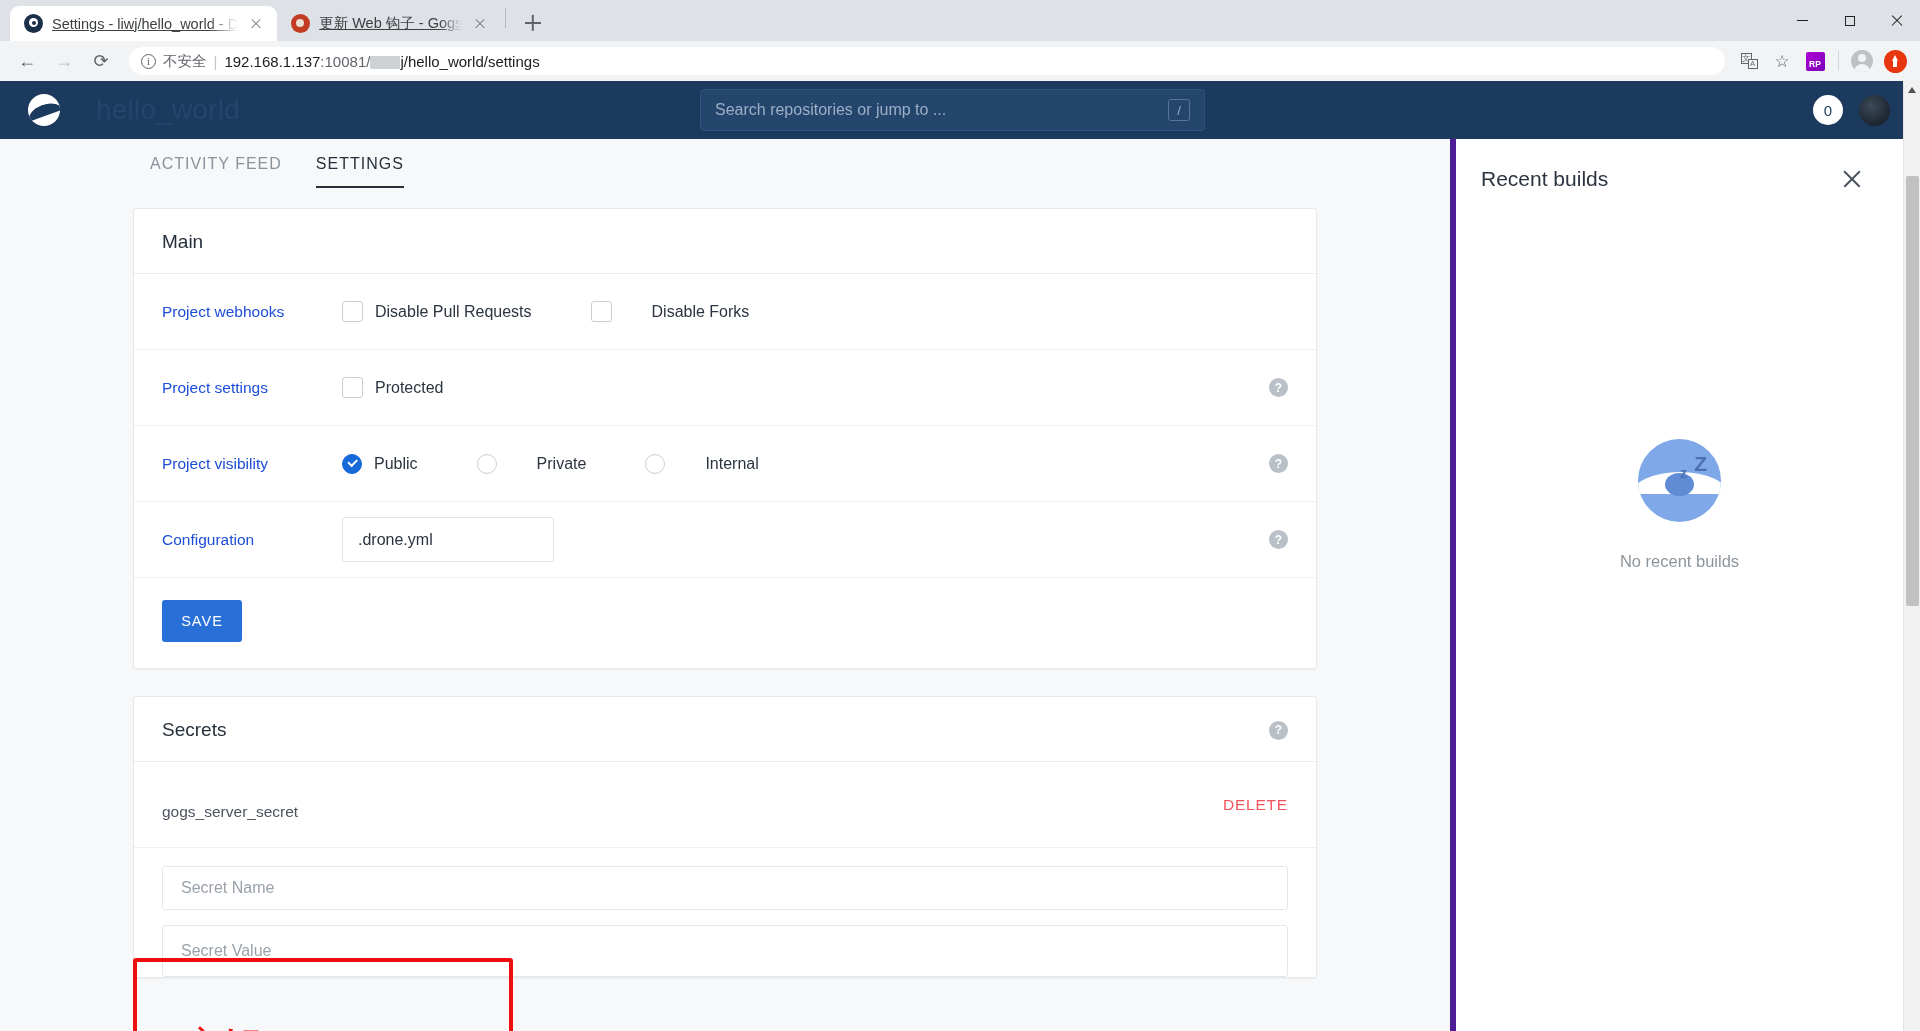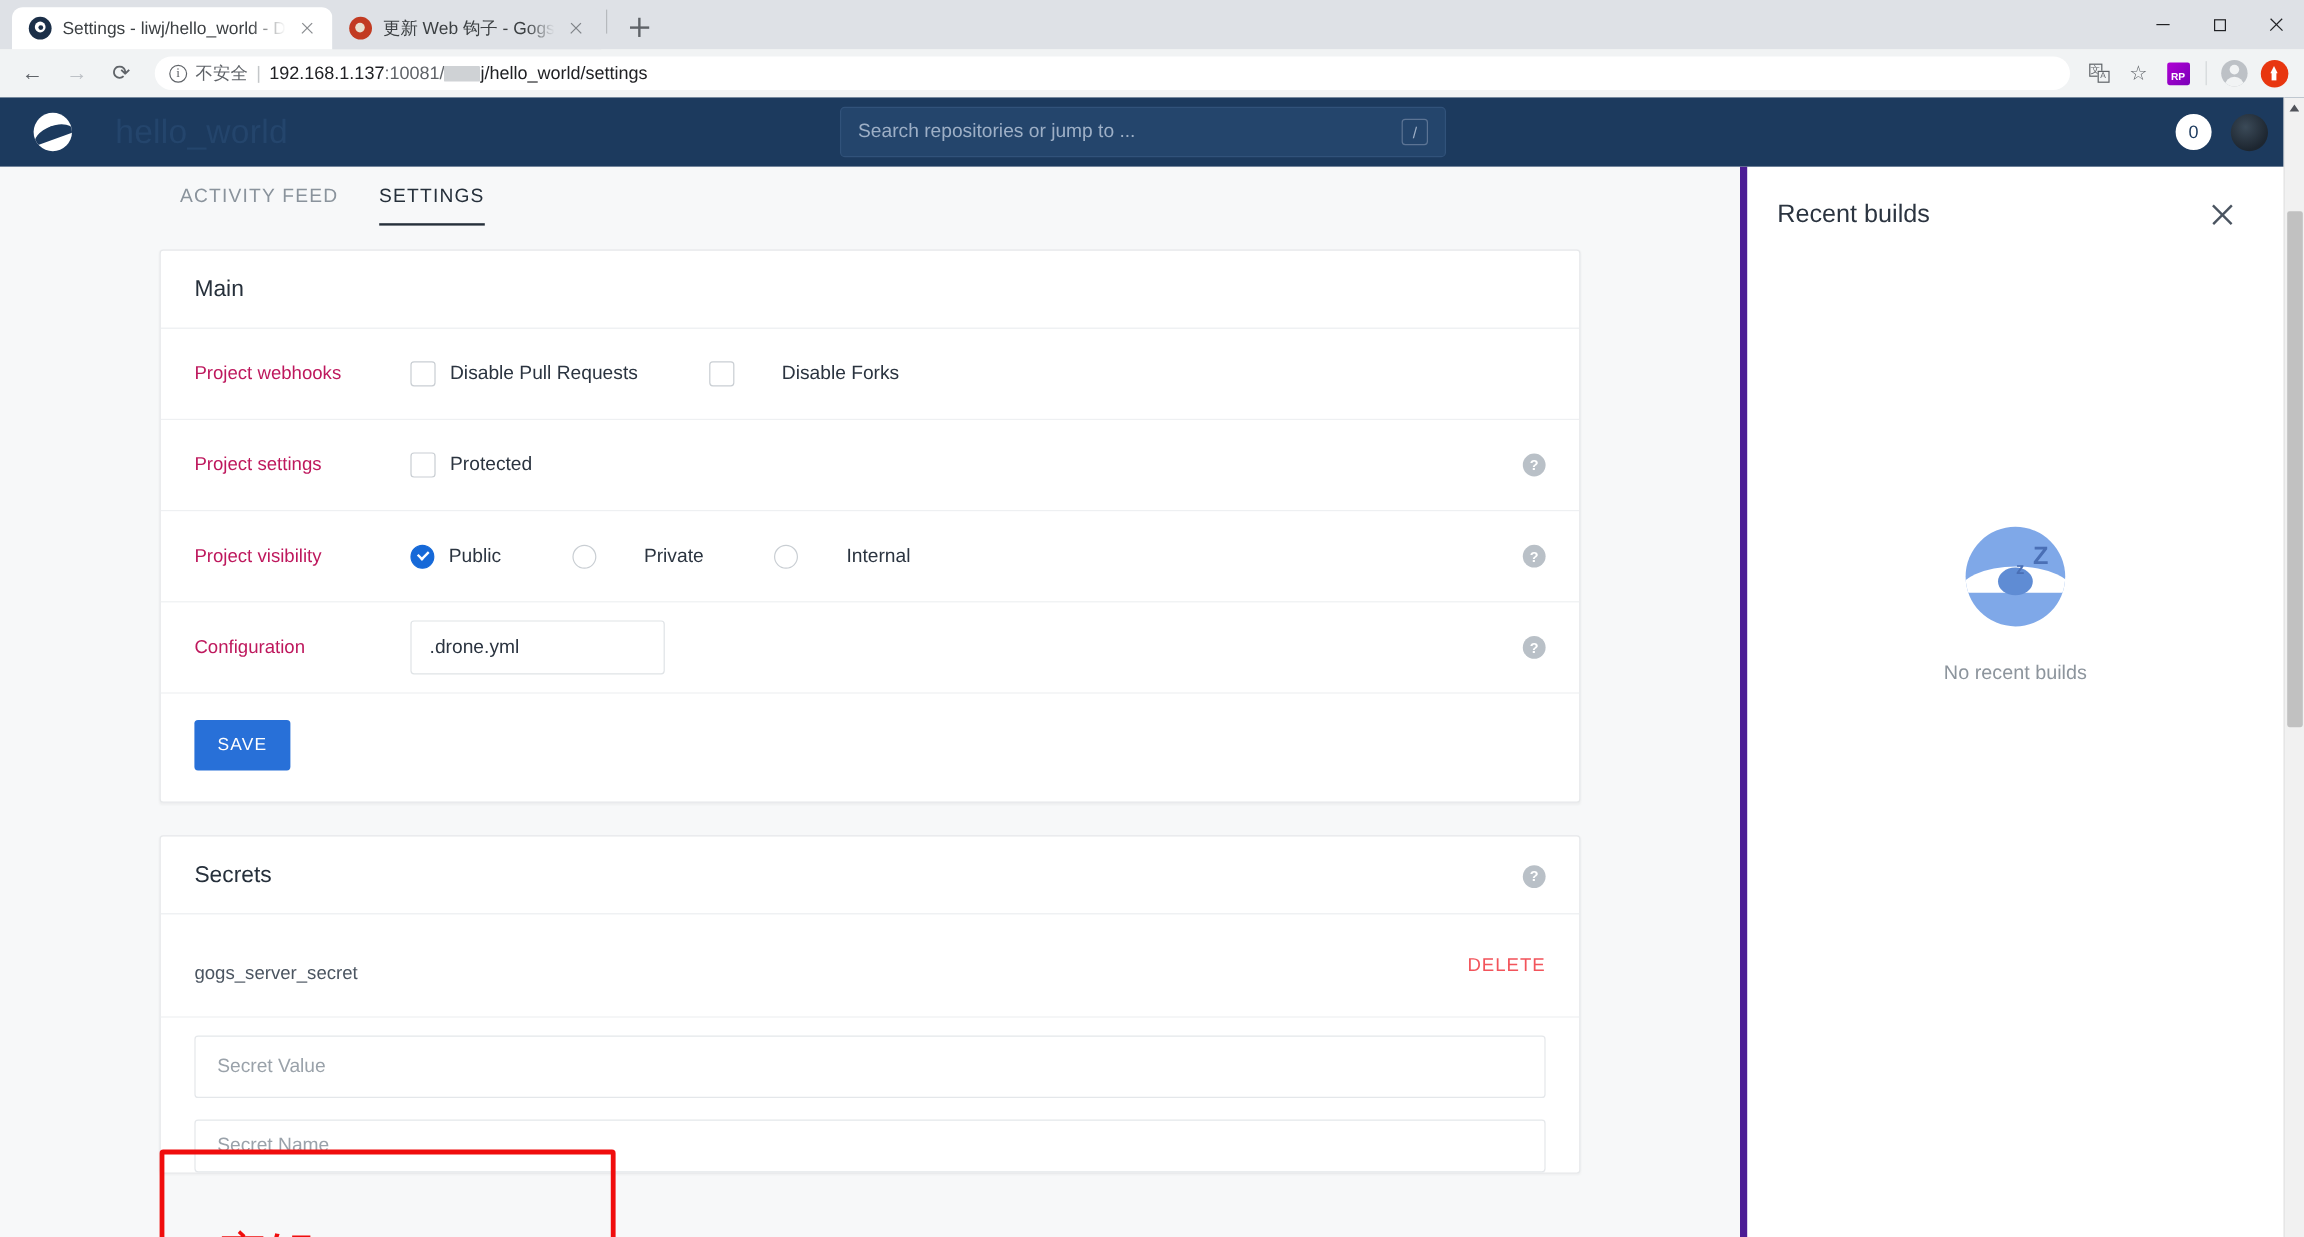--- a/index.html
+++ b/index.html
@@ -73,20 +73,21 @@
     background: #e8e0d0;
     top: 5px; left: 5px;
   }
   .tab-title {
     flex: 1 1 auto;
     white-space: nowrap;
     overflow: hidden;
     font-size: 14.5px;
     -webkit-mask-image: linear-gradient(to right, #000 84%, transparent 100%);
             mask-image: linear-gradient(to right, #000 84%, transparent 100%);
+            text-decoration: underline;
   }
   .tab-close {
     width: 18px; height: 18px; flex: 0 0 18px;
     position: relative; opacity: .75;
   }
   .tab-close::before, .tab-close::after {
     content: ""; position: absolute;
     left: 3px; top: 8px; width: 12px; height: 1.4px;
     background: #5f6368;
   }
@@ -352,21 +353,21 @@
   .srow {
     display: flex; align-items: center;
     padding: 0 28px;
     min-height: 76px;
     border-bottom: 1px solid #eef0f2;
     position: relative;
   }
   .srow:last-child { border-bottom: none; }
   .srow-label {
     width: 180px; flex: 0 0 180px;
-    font-size: 15.5px; color: #be185d;
+    font-size: 15.5px; color: #1d4ed8;
   }
   .opts { display: flex; align-items: center; }
   .opt { display: flex; align-items: center; gap: 12px; }
   .opt + .opt { margin-left: 59px; gap: 40px; }
   .chk {
     width: 21px; height: 21px;
     border: 1.6px solid #c9ced3; border-radius: 3px;
     background: #fff;
   }
   .radio {
@@ -661,25 +662,25 @@
         <div class="card-head">
           <span>Secrets</span>
           <span class="help-ic" style="position:static">?</span>
         </div>
 
         <div class="secret-row">
           <span class="secret-name">gogs_server_secret</span>
           <span class="del-link">DELETE</span>
         </div>
 
+        <div class="secret-field">
+          <span>Secret Name</span>
+        </div>
         <div class="secret-field second">
           <span>Secret Value</span>
-        </div>
-        <div class="secret-field">
-          <span>Secret Name</span>
         </div>
       </div>
 
     </div>
 
     <div class="side-col">
       <div class="side-head">
         <span class="side-title">Recent builds</span>
         <span class="side-close"></span>
       </div>

